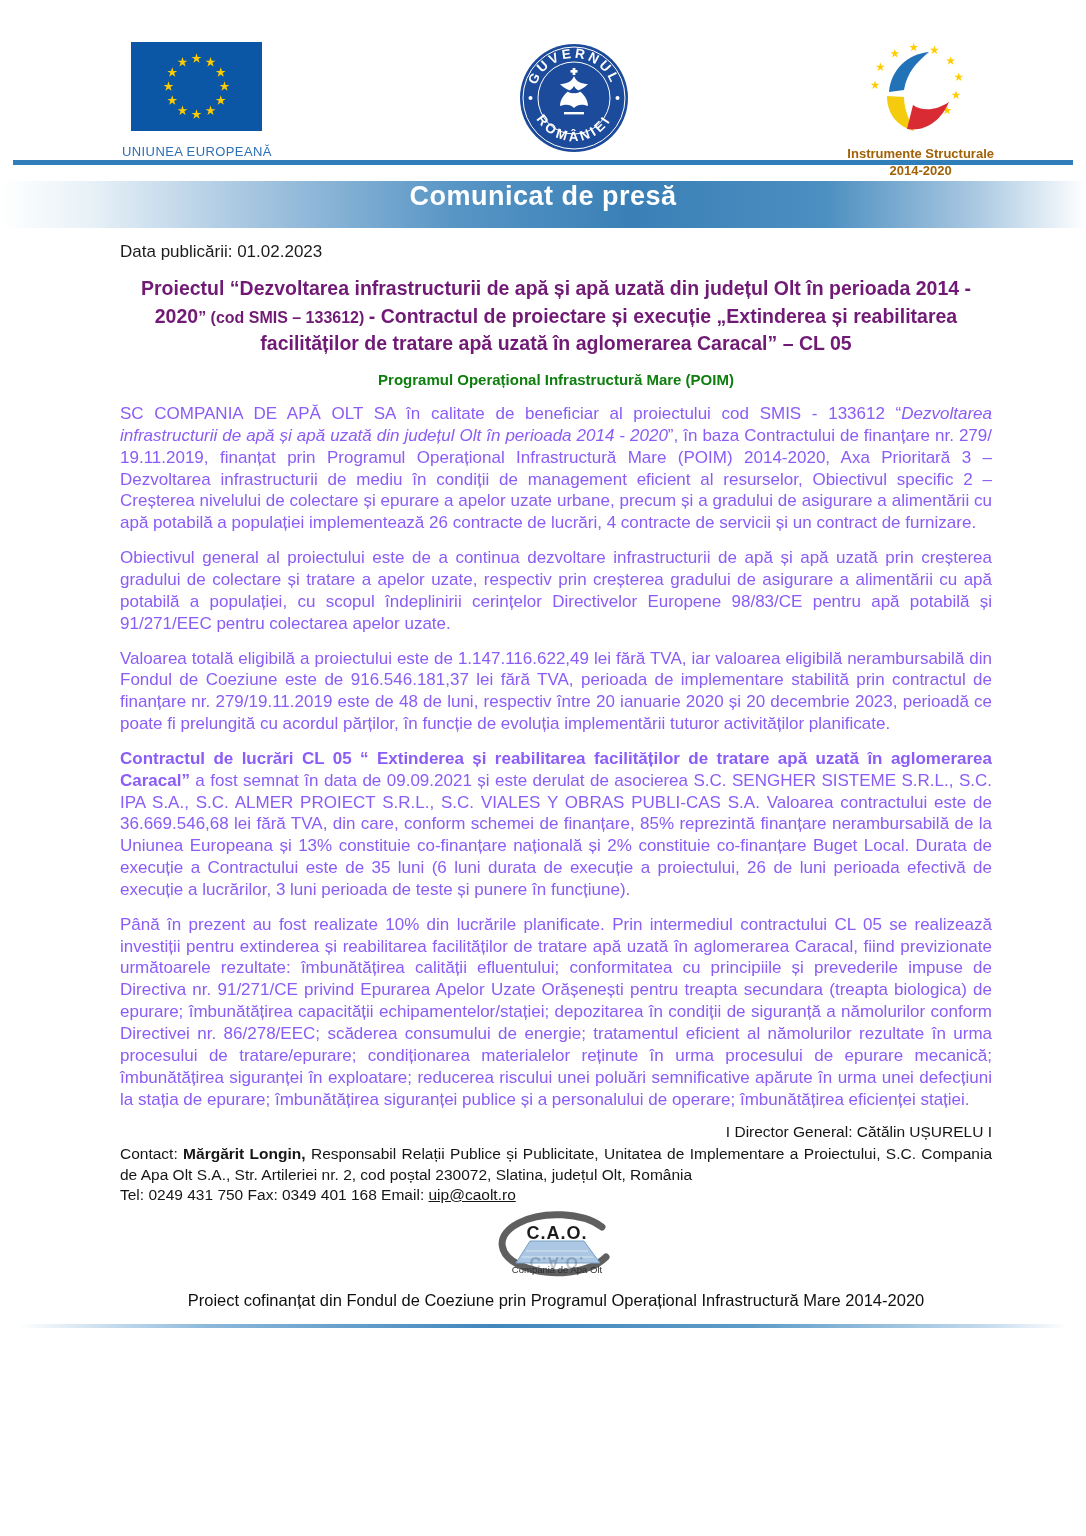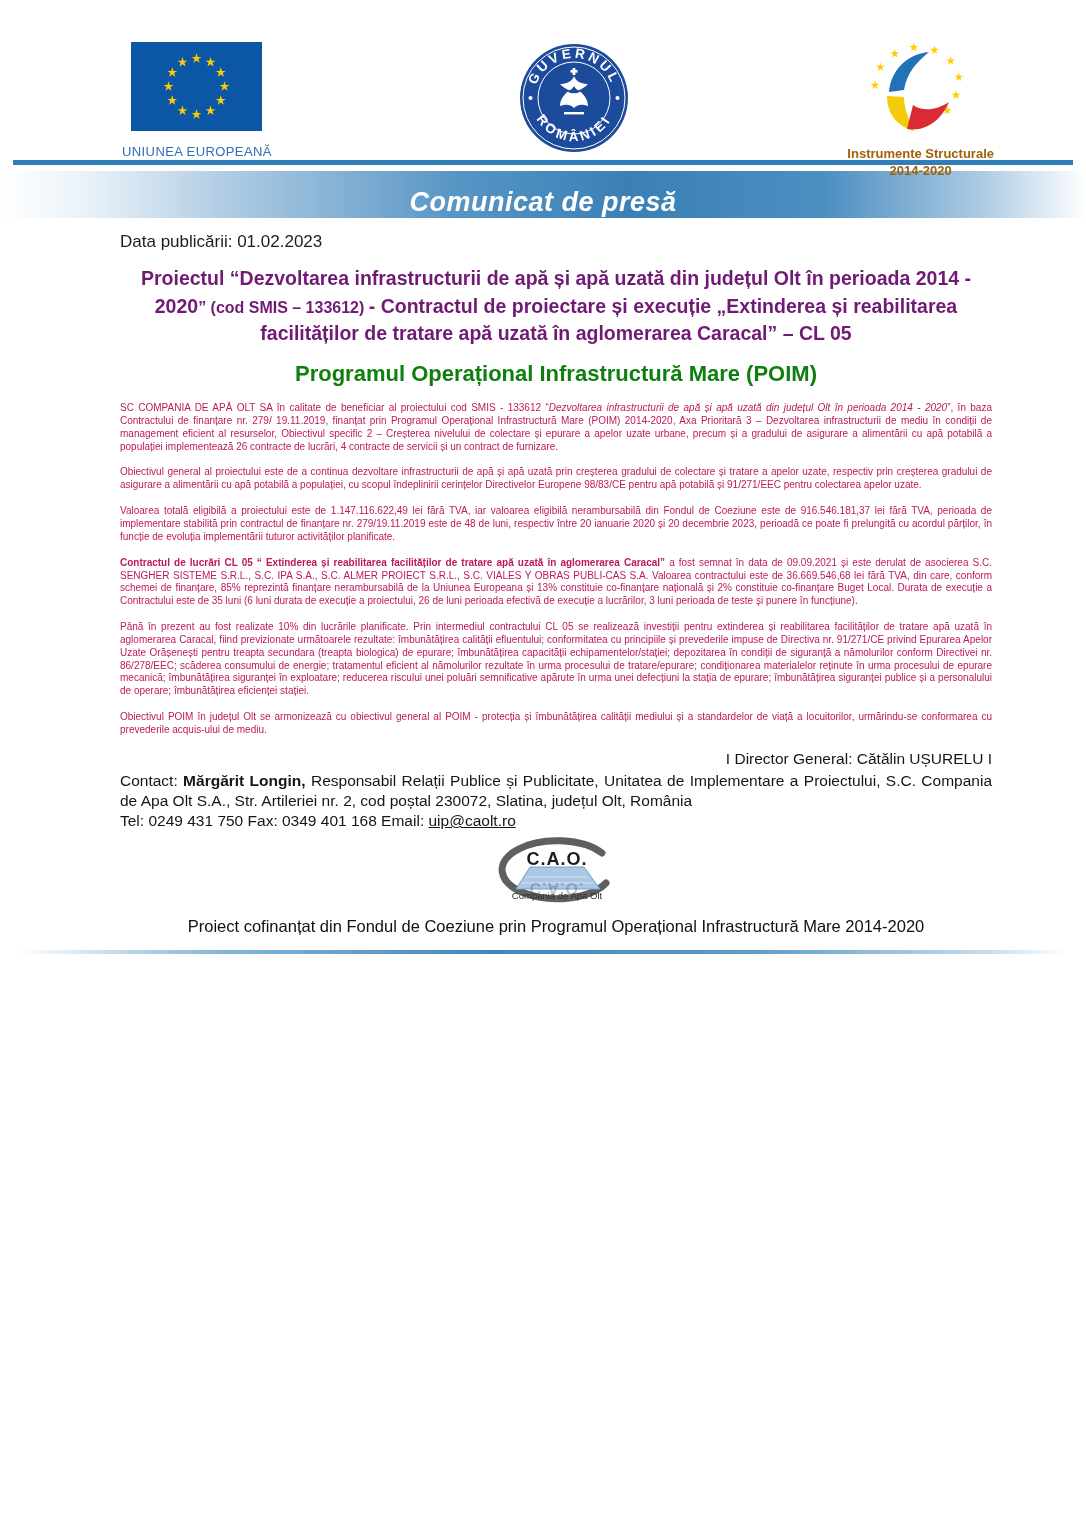--- a/index.html
+++ b/index.html
@@ -12,36 +12,35 @@
   .logos {
     display:flex; justify-content:space-between; align-items:flex-start;
     padding:42px 92px 0 122px; height:158px; box-sizing:border-box;
   }
   .logo { text-align:center; }
   .eu-label { color:#2d6fb7; font-size:13px; margin-top:9px; letter-spacing:.4px; white-space:nowrap; }
   .is-label { font-weight:bold; font-size:13px; color:#a16207; line-height:1.3; margin-top:2px; }
   
   .top-rule  { height:5px; background:#2f7db9; margin:2px 13px 0 13px; }
   .banner {
-    height:47px; margin-top:6px; display:flex; align-items:flex-end; justify-content:center;
+    height:47px; margin-top:16px; display:flex; align-items:flex-start; justify-content:center;
     background:linear-gradient(90deg,#ffffff 0%,#e9f2f8 8%,#abc9e2 22%,#5795c5 42%,#3a80b6 58%,#4c8fc1 76%,#abc9e2 90%,#ffffff 100%);
-    font-style:italic;
   }
   .banner span { color:#ffffff; font-size:27px; font-weight:bold; letter-spacing:.5px; }
   .bottom-rule {
     height:4px; margin:14px 18px 0 18px;
     background:linear-gradient(90deg,#ffffff 0%,#8cb8da 18%,#4186bc 45%,#5e9cc8 70%,#c4daec 92%,#ffffff 100%);
   }
   
   .content { padding:0 94px 0 120px; }
   .date { text-align:left; font-size:17px; padding-right:36px; margin-top:14px; color:#1c1c1c; }
   .title { font-size:19.5px; font-weight:bold; text-align:center; line-height:1.42; margin:13px 0 0 0; color:#701a75; }
-  .subtitle { text-align:center; color:#0e7e0e; font-size:22px; font-weight:bold; margin:13px 0 0 0; }
+  .subtitle { text-align:center; color:#0e7e0e; font-size:15px; font-weight:bold; margin:13px 0 0 0; }
   .body { margin-top:15px; }
-  p.para { font-size:10px; line-height:1.285; text-align:justify; margin:0 0 13px 0; color:#be185d; }
+  p.para { font-size:17px; line-height:1.285; text-align:justify; margin:0 0 13px 0; color:#8b5cf6; }
   .signature { text-align:right; font-size:15.5px; margin:1px 0 3px 0; }
   .contact p { margin:0; font-size:15.5px; line-height:1.3; }
   .contact .l1 { text-align:justify; }
   .email-link { color:inherit; text-decoration:underline; }
   .cao { text-align:center; margin-top:6px; }
   .cao svg { display:block; margin:0 auto; }
   .footer { text-align:center; font-weight:normal; font-size:16.5px; margin-top:8px; color:#101010; }
 </style>
 </head>
 <body>
@@ -136,21 +135,20 @@
     <h1 class="title"><span>Proiectul “Dezvoltarea infrastructurii de apă și apă uzată din județul Olt în perioada 2014 - 2020</span><span style="font-size: 0.82em;">” (cod SMIS – 133612) </span><span>- Contractul de proiectare și execuție „Extinderea și reabilitarea facilităților de tratare apă uzată în aglomerarea Caracal” – CL 05</span></h1>
 
     <h2 class="subtitle">Programul Operațional Infrastructură Mare (POIM)</h2>
 
     <div class="body">
       <p class="para"><span>SC COMPANIA DE APĂ OLT SA în calitate de beneficiar al proiectului cod SMIS - 133612 “</span><span style="font-style: italic;">Dezvoltarea infrastructurii de apă și apă uzată din județul Olt în perioada 2014 - 2020</span><span>”, în baza Contractului de finanțare nr. 279/ 19.11.2019, finanțat prin Programul Operațional Infrastructură Mare (POIM) 2014-2020, Axa Prioritară 3 – Dezvoltarea infrastructurii de mediu în condiții de management eficient al resurselor, Obiectivul specific 2 – Creșterea nivelului de colectare și epurare a apelor uzate urbane, precum și a gradului de asigurare a alimentării cu apă potabilă a populației implementează 26 contracte de lucrări, 4 contracte de servicii și un contract de furnizare.</span></p>
       <p class="para"><span>Obiectivul general al proiectului este de a continua dezvoltare infrastructurii de apă și apă uzată prin creșterea gradului de colectare și tratare a apelor uzate, respectiv prin creșterea gradului de asigurare a alimentării cu apă potabilă a populației, cu scopul îndeplinirii cerințelor Directivelor Europene 98/83/CE pentru apă potabilă și 91/271/EEC pentru colectarea apelor uzate.</span></p>
       <p class="para"><span>Valoarea totală eligibilă a proiectului este de 1.147.116.622,49 lei fără TVA, iar valoarea eligibilă nerambursabilă din Fondul de Coeziune este de 916.546.181,37 lei fără TVA, perioada de implementare stabilită prin contractul de finanțare nr. 279/19.11.2019 este de 48 de luni, respectiv între 20 ianuarie 2020 și 20 decembrie 2023, perioadă ce poate fi prelungită cu acordul părților, în funcție de evoluția implementării tuturor activităților planificate.</span></p>
       <p class="para"><span style="font-weight: bold;">Contractul de lucrări CL 05 “ Extinderea și reabilitarea facilităților de tratare apă uzată în aglomerarea Caracal”</span><span> a fost semnat în data de 09.09.2021 și este derulat de asocierea S.C. SENGHER SISTEME S.R.L., S.C. IPA S.A., S.C. ALMER PROIECT S.R.L., S.C. VIALES Y OBRAS PUBLI-CAS S.A. Valoarea contractului este de 36.669.546,68 lei fără TVA, din care, conform schemei de finanțare, 85% reprezintă finanțare nerambursabilă de la Uniunea Europeana și 13% constituie co-finanțare națională și 2% constituie co-finanțare Buget Local. Durata de execuție a Contractului este de 35 luni (6 luni durata de execuție a proiectului, 26 de luni perioada efectivă de execuție a lucrărilor, 3 luni perioada de teste și punere în funcțiune).</span></p>
       <p class="para"><span>Până în prezent au fost realizate 10% din lucrările planificate. Prin intermediul contractului CL 05 se realizează investiții pentru extinderea și reabilitarea facilităților de tratare apă uzată în aglomerarea Caracal, fiind previzionate următoarele rezultate: îmbunătățirea calității efluentului; conformitatea cu principiile și prevederile impuse de Directiva nr. 91/271/CE privind Epurarea Apelor Uzate Orășenești pentru treapta secundara (treapta biologica) de epurare; îmbunătățirea capacității echipamentelor/stației; depozitarea în condiții de siguranță a nămolurilor conform Directivei nr. 86/278/EEC; scăderea consumului de energie; tratamentul eficient al nămolurilor rezultate în urma procesului de tratare/epurare; condiționarea materialelor reținute în urma procesului de epurare mecanică; îmbunătățirea siguranței în exploatare; reducerea riscului unei poluări semnificative apărute în urma unei defecțiuni la stația de epurare; îmbunătățirea siguranței publice și a personalului de operare; îmbunătățirea eficienței stației.</span></p>
-      <p class="para"><span>Obiectivul POIM în județul Olt se armonizează cu obiectivul general al POIM - protecția și îmbunătățirea calității mediului și a standardelor de viață a locuitorilor, urmărindu-se conformarea cu prevederile acquis-ului de mediu.</span></p>
     </div>
 
     <div class="signature">I Director General: Cătălin UȘURELU I</div>
 
     <div class="contact">
       <p class="l1"><span>Contact: </span><span style="font-weight: bold;">Mărgărit Longin,</span><span> Responsabil Relații Publice și Publicitate, Unitatea de Implementare a Proiectului, S.C. Compania de Apa Olt S.A., Str. Artileriei nr. 2, cod poștal 230072, Slatina, județul Olt, România</span></p>
       <p>
         <span>Tel: 0249 431 750 Fax: 0349 401 168 Email: </span><a class="email-link" href="#">uip@caolt.ro</a>
       </p>
     </div>

